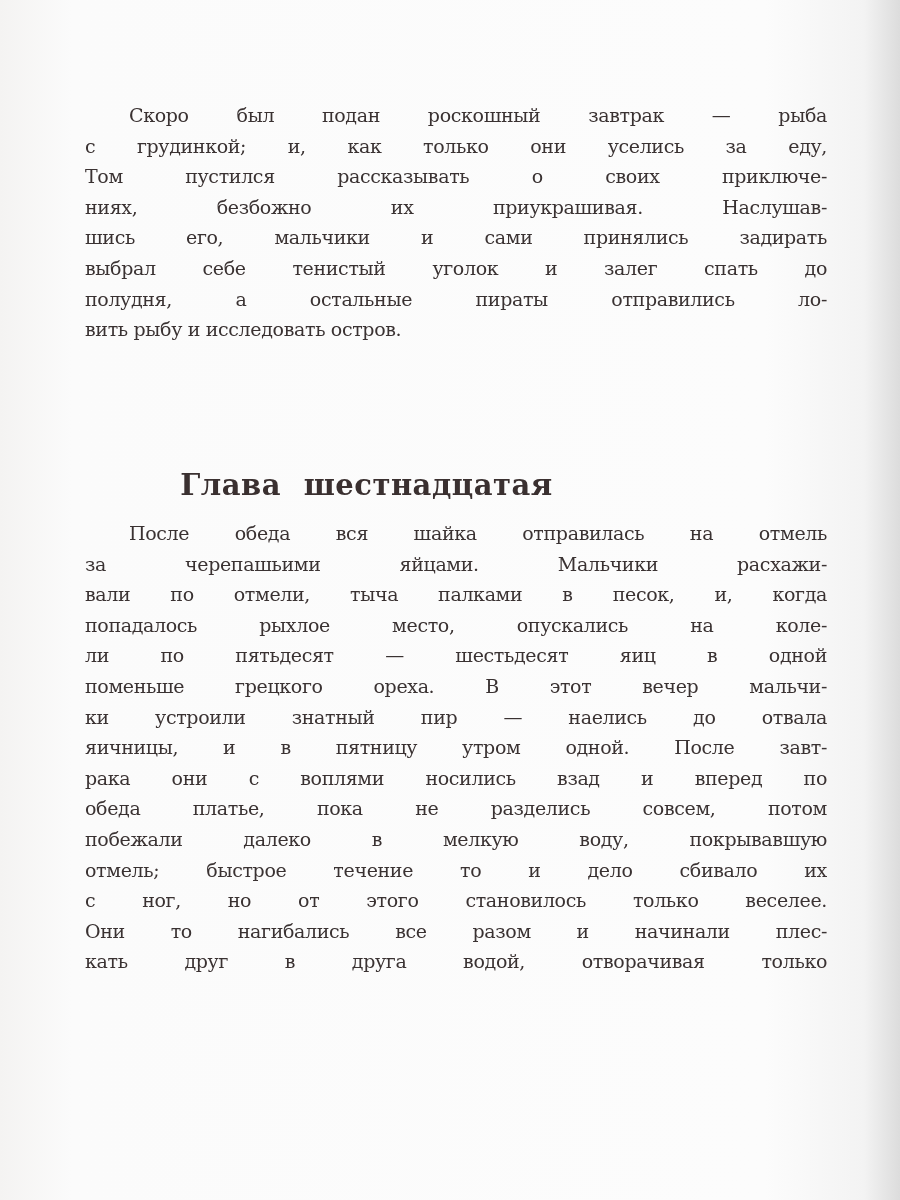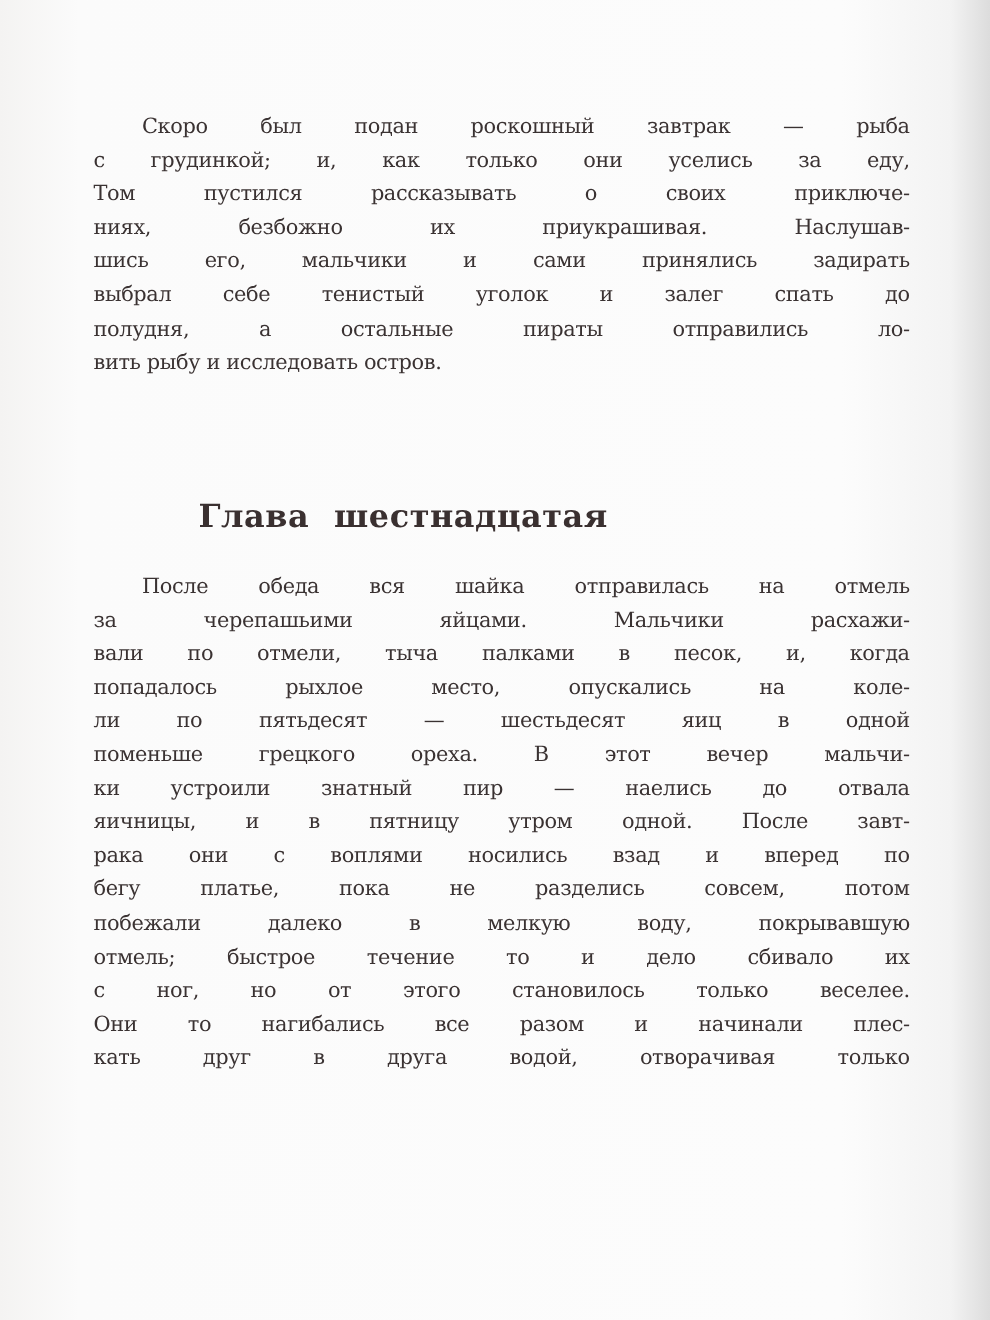--- a/index.html
+++ b/index.html
@@ -44,21 +44,21 @@
     .line.indent {
       padding-left: 44px;
     }
     .para1 {
       top: 100px;
     }
     .heading {
       position: absolute;
       left: 0;
       width: 733px;
-      top: 452px;
+      top: 468px;
       text-align: center;
       font-family: "DejaVu Serif", "Liberation Serif", serif;
       font-weight: bold;
       font-size: 29px;
       color: #3a3030;
       letter-spacing: 0.5px;
       word-spacing: 12px;
     }
     .para2 {
       top: 518px;
@@ -95,21 +95,21 @@
   <div class="text-block para2">
     <span class="line indent">После обеда вся шайка отправилась на отмель</span>
     <span class="line">за черепашьими яйцами. Мальчики расхажи-</span>
     <span class="line">вали по отмели, тыча палками в песок, и, когда</span>
     <span class="line">попадалось рыхлое место, опускались на коле-</span>
     <span class="line">ли по пятьдесят — шестьдесят яиц в одной</span>
     <span class="line">поменьше грецкого ореха. В этот вечер мальчи-</span>
     <span class="line">ки устроили знатный пир — наелись до отвала</span>
     <span class="line">яичницы, и в пятницу утром одной. После завт-</span>
     <span class="line">рака они с воплями носились взад и вперед по</span>
-    <span class="line">бегу платье, пока не разделись совсем, потом</span>
+    <span class="line">обеда платье, пока не разделись совсем, потом</span>
     <span class="line">побежали далеко в мелкую воду, покрывавшую</span>
     <span class="line">отмель; быстрое течение то и дело сбивало их</span>
     <span class="line">с ног, но от этого становилось только веселее.</span>
     <span class="line">Они то нагибались все разом и начинали плес-</span>
     <span class="line">кать друг в друга водой, отворачивая только</span>
   </div>
 
 
 </div>
 

